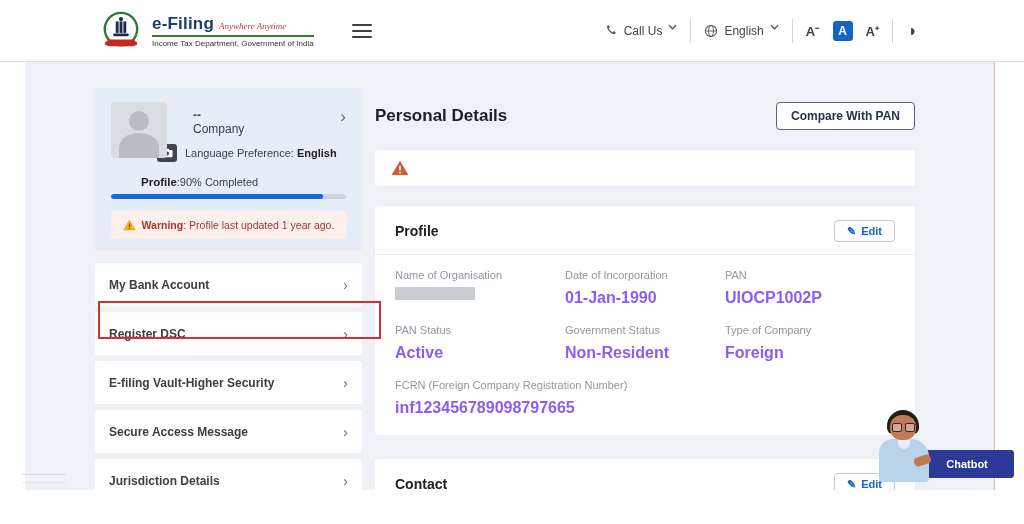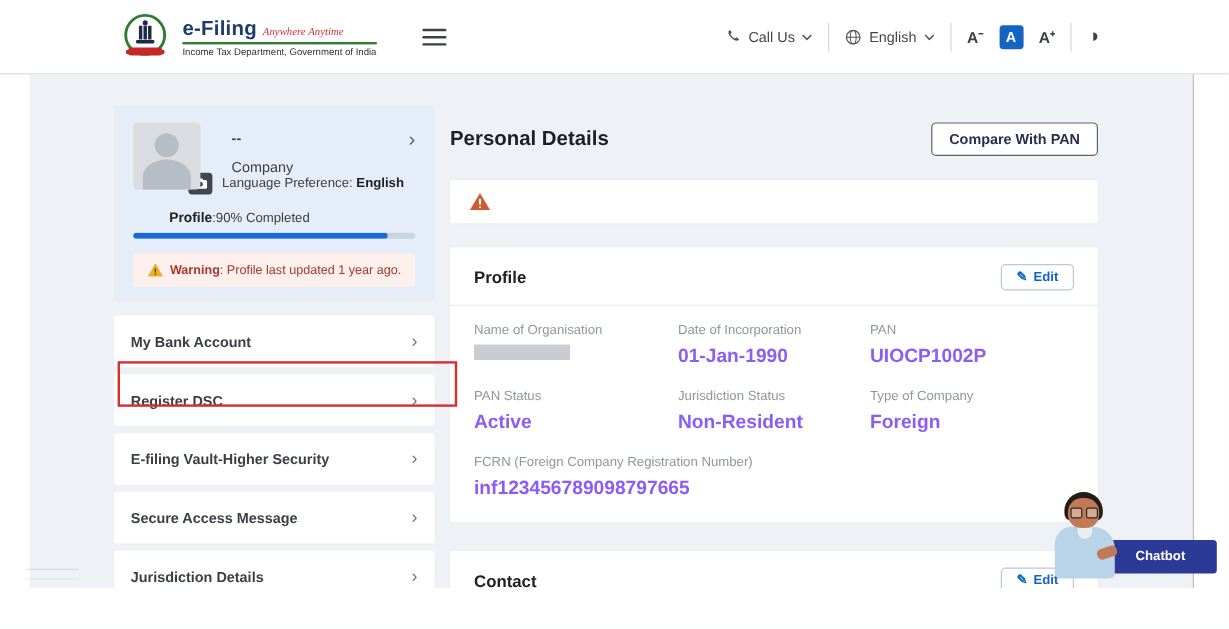--- a/index.html
+++ b/index.html
@@ -18,21 +18,21 @@
   .brand{display:flex;align-items:center;gap:10px;}
   .emblem{width:42px;height:42px;flex:0 0 auto;}
   .brand-text{display:flex;flex-direction:column;}
   .brand-line1{display:flex;align-items:baseline;gap:5px;border-bottom:2px solid var(--brand-green,#2e7d32);padding-bottom:1px;}
   .brand-name{font-size:17px;font-weight:bold;color:var(--brand-navy,#1b3c6d);letter-spacing:.2px;}
   .brand-tagline{font-size:9px;font-style:italic;color:var(--brand-red,#d32f2f);font-family:"Liberation Serif",serif;}
   .brand-sub{font-size:8px;color:#333;margin-top:2px;}
   .hamburger{width:20px;height:14px;display:flex;flex-direction:column;justify-content:space-between;margin-left:28px;cursor:pointer;}
   .hamburger span{display:block;height:2px;background:#3c4043;border-radius:1px;}
   .hdr-right{display:flex;align-items:center;gap:13px;color:#444;font-size:12px;}
-  .hdr-item{display:flex;align-items:center;gap:6px;cursor:pointer;white-space:nowrap;}
+  .hdr-item{display:flex;gap:6px;cursor:pointer;white-space:nowrap;}
   .hdr-divider{width:1px;height:24px;background:#d5d5d5;}
   .chev-down{width:9px;height:6px;}
   .font-btn{font-size:13px;color:#3c4043;cursor:pointer;font-weight:600;}
   .font-active{width:20px;height:20px;background:var(--accent-blue,#1565c0);color:#fff;
     display:flex;align-items:center;justify-content:center;border-radius:3px;font-size:12px;font-weight:bold;}
   .contrast-icon{font-size:16px;color:#3c4043;cursor:pointer;}
 
   
   .page-body{
     position:absolute;left:25px;top:62px;width:970px;height:428px;
@@ -42,21 +42,21 @@
   
   .sidebar{position:absolute;left:70px;top:26px;width:267px;}
   .profile-card{background:var(--sidebar-profile-bg,#e4edf8);padding:14px 16px 12px;box-sizing:border-box;border-radius:2px;}
   .pc-top{display:flex;}
   .avatar-wrap{position:relative;width:56px;height:56px;flex:0 0 auto;}
   .avatar{width:56px;height:56px;background:#d9dde2;border-radius:4px;overflow:hidden;position:relative;}
   .av-head{position:absolute;left:18px;top:9px;width:20px;height:20px;background:#b7bdc5;border-radius:50%;}
   .av-body{position:absolute;left:8px;top:31px;width:40px;height:28px;background:#b7bdc5;border-radius:50% 50% 0 0;}
   .pc-info{margin-left:26px;flex:1;}
   .pc-name{font-size:12px;font-weight:bold;color:#3a3f45;margin-top:6px;}
-  .pc-type{font-size:12px;color:#3a3f45;margin-top:10px;}
+  .pc-type{font-size:12px;color:#3a3f45;}
   .pc-chevron{font-size:17px;color:#5f6368;line-height:1;margin-top:6px;cursor:pointer;}
   .lang-row{display:flex;align-items:center;gap:8px;margin-top:-14px;margin-left:46px;}
   .camera-badge{width:20px;height:18px;background:#3f464e;border-radius:3px;display:flex;align-items:center;justify-content:center;cursor:pointer;flex:0 0 auto;}
   .lang-text{font-size:11px;color:#3c4043;}
   .lang-text b{color:#202124;}
   .progress-label{font-size:11px;color:#3c4043;margin-top:14px;margin-left:30px;}
   .progress-label b{color:#202124;font-size:11.5px;}
   .progress-track{margin-top:6px;height:5px;background:#c9d4e2;border-radius:3px;overflow:hidden;}
   .progress-fill{height:100%;background:var(--progress-blue,#1669d6);border-radius:3px;}
   .warn-box{margin-top:12px;background:var(--warning-bg,#fdefec);border-radius:3px;padding:8px 8px;
@@ -283,21 +283,21 @@
         </div>
         <div>
           <div class="field-label">PAN</div>
           <div class="field-value">UIOCP1002P</div>
         </div>
         <div>
           <div class="field-label">PAN Status</div>
           <div class="field-value">Active</div>
         </div>
         <div>
-          <div class="field-label">Jurisdiction Status</div>
+          <div class="field-label">Government Status</div>
           <div class="field-value">Non-Resident</div>
         </div>
         <div>
           <div class="field-label">Type of Company</div>
           <div class="field-value">Foreign</div>
         </div>
         <div class="span-all">
           <div class="field-label">FCRN (Foreign Company Registration Number)</div>
           <div class="field-value">inf123456789098797665</div>
         </div>

